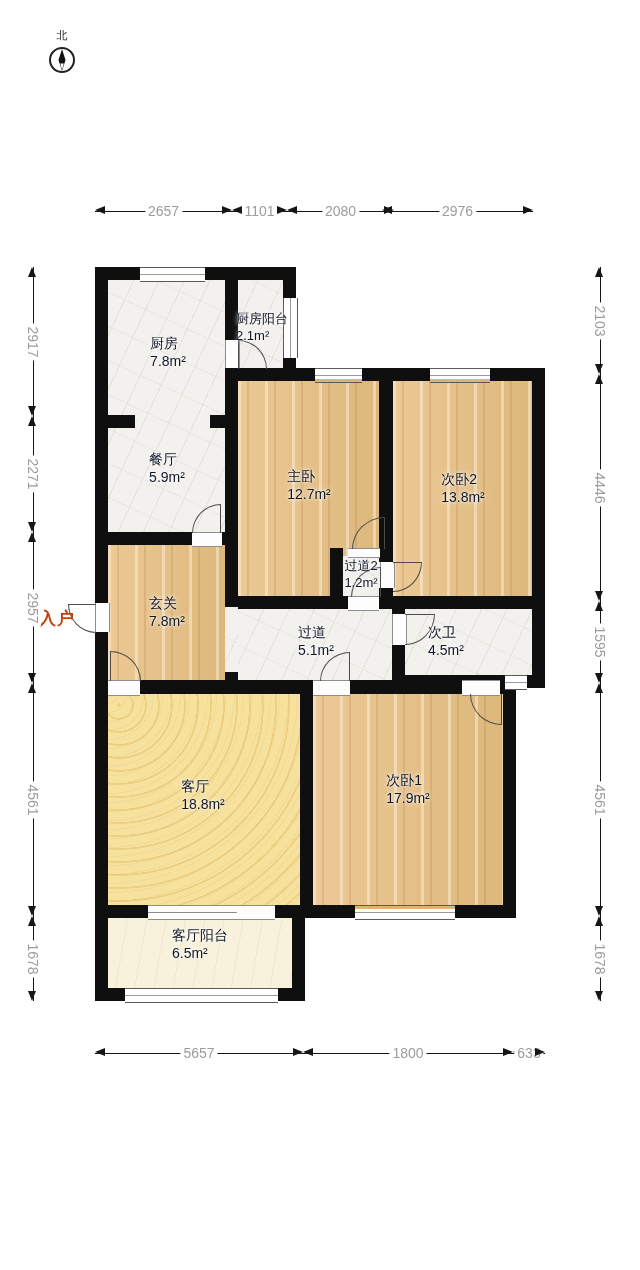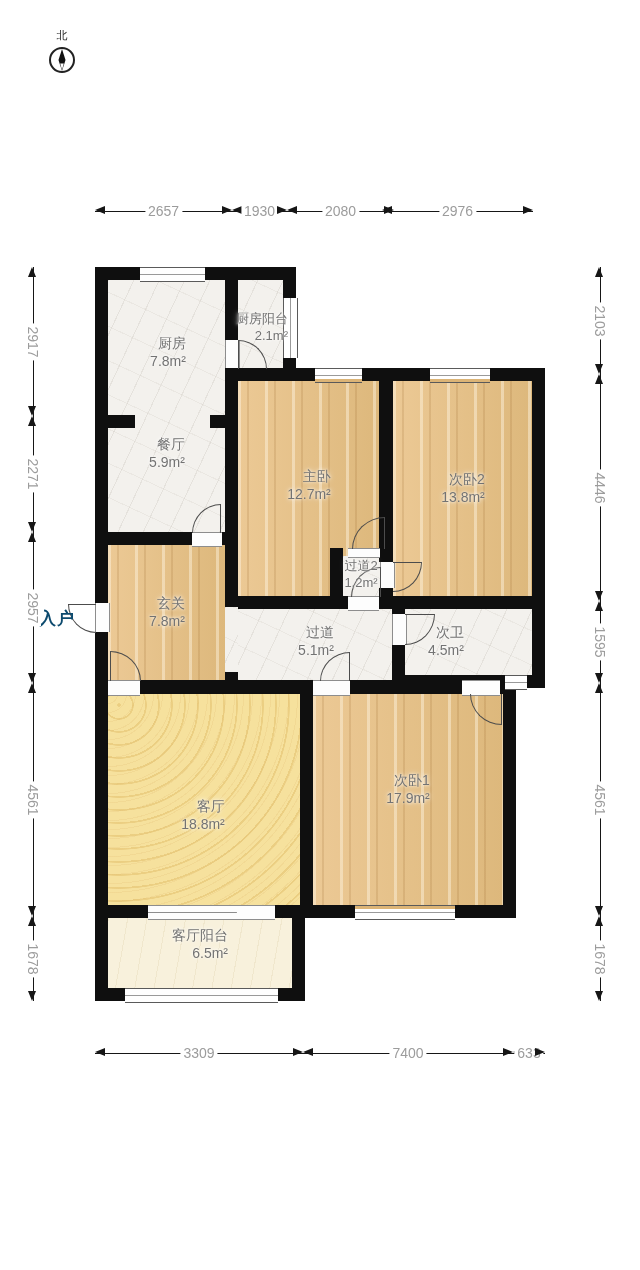--- a/index.html
+++ b/index.html
@@ -42,25 +42,25 @@
   .thr-h { position:absolute; background:#fdfdfd; border-top:1px solid #8d8d8d; border-bottom:1px solid #8d8d8d; }
   .thr-v { position:absolute; background:#fdfdfd; border-left:1px solid #8d8d8d; border-right:1px solid #8d8d8d; }
   .slide { background-image:linear-gradient(#8d8d8d,#8d8d8d); background-size:70% 1px; background-position:0 center; background-repeat:no-repeat; }
   
   .door { position:absolute; }
   .door.c-tl { border-top-left-radius:100% 100%; border-top:1.3px solid #4c4c4c; border-left:1.3px solid #4c4c4c; }
   .door.c-tr { border-top-right-radius:100% 100%; border-top:1.3px solid #4c4c4c; border-right:1.3px solid #4c4c4c; }
   .door.c-bl { border-bottom-left-radius:100% 100%; border-bottom:1.3px solid #4c4c4c; border-left:1.3px solid #4c4c4c; }
   .door.c-br { border-bottom-right-radius:100% 100%; border-bottom:1.3px solid #4c4c4c; border-right:1.3px solid #4c4c4c; }
   
-  .room-label { position:absolute; transform:translate(-50%,-50%); text-align:right;
-    color:#737373; font-size:14px; line-height:1.3; white-space:nowrap;
+  .room-label { position:absolute; transform:translate(-50%,-50%); text-align:left;
+    color:#0f172a; font-size:14px; line-height:1.3; white-space:nowrap;
     text-shadow:0 0 3px rgba(255,255,255,.95), 0 0 6px rgba(255,255,255,.8); }
   .room-label.small { font-size:13px; }
-  .entry-label { position:absolute; transform:translate(-50%,-50%); color:#0c4a6e;
+  .entry-label { position:absolute; transform:translate(-50%,-50%); color:#c2410c;
     font-size:17px; font-weight:700; letter-spacing:1px; white-space:nowrap; }
   
   .dim-h { position:absolute; height:0; border-top:1.6px solid #161616;text-align:center; }
   .dim-h::before { content:""; position:absolute; left:0; top:-5.6px; width:0; height:0;
     border-top:4px solid transparent; border-bottom:4px solid transparent; border-right:10px solid #161616; }
   .dim-h::after { content:""; position:absolute; right:0; top:-5.6px; width:0; height:0;
     border-top:4px solid transparent; border-bottom:4px solid transparent; border-left:10px solid #161616; }
   .dim-v { position:absolute; width:0; border-left:1.6px solid #161616; }
   .dim-v::before { content:""; position:absolute; top:0; left:-5.6px; width:0; height:0;
     border-left:4px solid transparent; border-right:4px solid transparent; border-bottom:10px solid #161616; }
@@ -166,21 +166,21 @@
   <div class="door c-bl" style="left:470px;top:694px;width:30px;height:30px;border-right:1.3px solid #4c4c4c"></div>
 
   <div class="room-label" style="left:168px;top:352px">
     <div>厨房</div>
     <div>7.8m²</div>
   </div>
   <div class="room-label small" style="left:262px;top:328px">
     <div>厨房阳台</div>
     <div>2.1m²</div>
   </div>
-  <div class="room-label" style="left:167px;top:453px">
+  <div class="room-label" style="left:167px;top:468px">
     <div>餐厅</div>
     <div>5.9m²</div>
   </div>
   <div class="room-label" style="left:167px;top:612px">
     <div>玄关</div>
     <div>7.8m²</div>
   </div>
   <div class="room-label" style="left:309px;top:485px">
     <div>主卧</div>
     <div>12.7m²</div>
@@ -194,40 +194,40 @@
     <div>1.2m²</div>
   </div>
   <div class="room-label" style="left:316px;top:641px">
     <div>过道</div>
     <div>5.1m²</div>
   </div>
   <div class="room-label" style="left:446px;top:641px">
     <div>次卫</div>
     <div>4.5m²</div>
   </div>
-  <div class="room-label" style="left:203px;top:815px">
+  <div class="room-label" style="left:203px;top:795px">
     <div>客厅</div>
     <div>18.8m²</div>
   </div>
   <div class="room-label" style="left:408px;top:789px">
     <div>次卧1</div>
     <div>17.9m²</div>
   </div>
   <div class="room-label" style="left:200px;top:944px">
     <div>客厅阳台</div>
     <div>6.5m²</div>
   </div>
 
   <div class="entry-label" style="left:57px;top:618px">入户</div>
 
   <div class="dim-h" style="left:95px;top:211px;width:137px">
       <span class="dim-label">2657</span>
     </div>
   <div class="dim-h" style="left:232px;top:211px;width:55px">
-      <span class="dim-label">1930</span>
+      <span class="dim-label">1101</span>
     </div>
   <div class="dim-h" style="left:287px;top:211px;width:107px">
       <span class="dim-label">2080</span>
     </div>
   <div class="dim-h" style="left:382px;top:211px;width:151px">
       <span class="dim-label">2976</span>
     </div>
 
   <div class="dim-v" style="left:33px;top:267px;height:149px">
       <span class="dim-label">2917</span>
@@ -255,22 +255,22 @@
       <span class="dim-label">1595</span>
     </div>
   <div class="dim-v" style="left:600px;top:683px;height:233px">
       <span class="dim-label">4561</span>
     </div>
   <div class="dim-v" style="left:600px;top:916px;height:85px">
       <span class="dim-label">1678</span>
     </div>
 
   <div class="dim-h" style="left:95px;top:1053px;width:208px">
-      <span class="dim-label">3309</span>
+      <span class="dim-label">5657</span>
     </div>
   <div class="dim-h" style="left:303px;top:1053px;width:210px">
-      <span class="dim-label">7400</span>
+      <span class="dim-label">1800</span>
     </div>
   <div class="dim-h" style="left:513px;top:1053px;width:32px">
       <span class="dim-label">633</span>
     </div>
 
 </div>
 
 </body></html>

